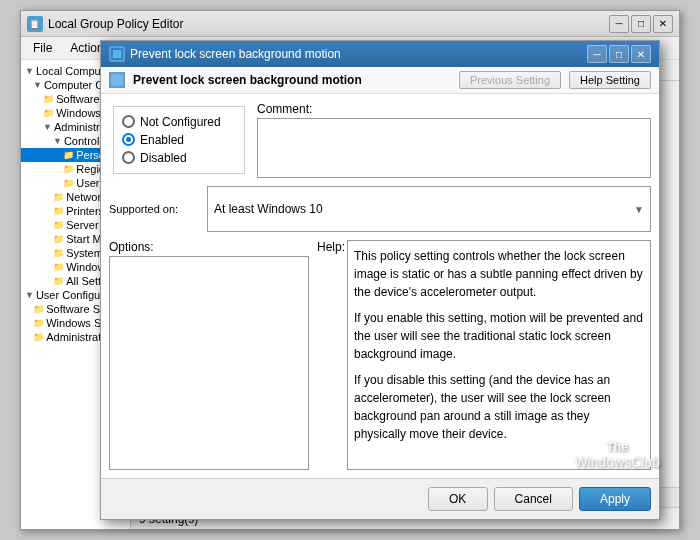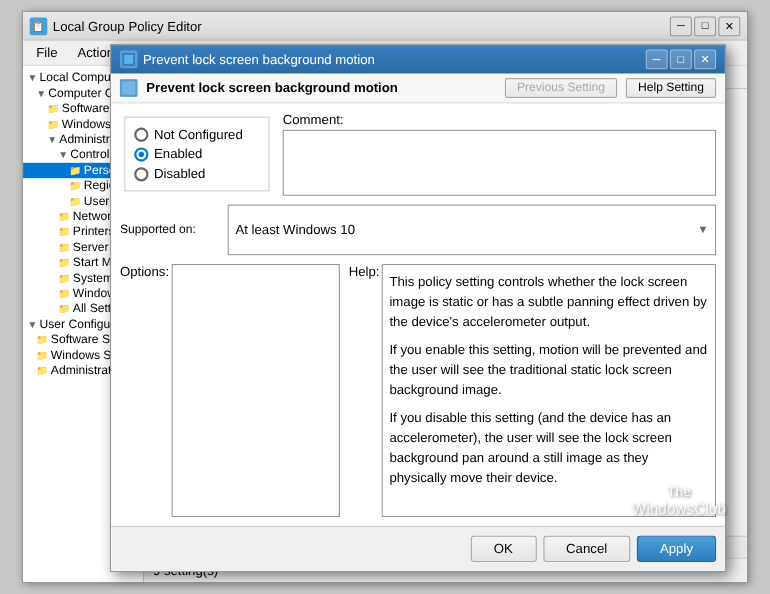--- a/index.html
+++ b/index.html
@@ -244,21 +244,21 @@
     .radio-group {
       display: flex;
       flex-direction: column;
       gap: 4px;
       border: 1px solid #ccc;
       padding: 8px;
       background: #fff;
     }
     .radio-item {
       display: flex;
-      align-items: flex-end;
+      align-items: flex-start;
       gap: 5px;
       cursor: pointer;
     }
     .radio-circle {
       width: 13px; height: 13px;
       border: 2px solid #666;
       border-radius: 50%;
       display: flex; align-items: center; justify-content: center;
       flex-shrink: 0;
     }
@@ -311,20 +311,21 @@
 
     .options-help-row {
       flex: 1;
       display: flex;
       gap: 8px;
       overflow: hidden;
     }
     .options-panel {
       width: 200px;
       display: flex;
+      flex-direction: column;
       gap: 2px;
     }
     .options-label { font-size: 12px; color: #000; }
     .options-box {
       flex: 1;
       border: 1px solid #999;
       background: #fff;
       min-height: 200px;
     }
     .help-panel {

